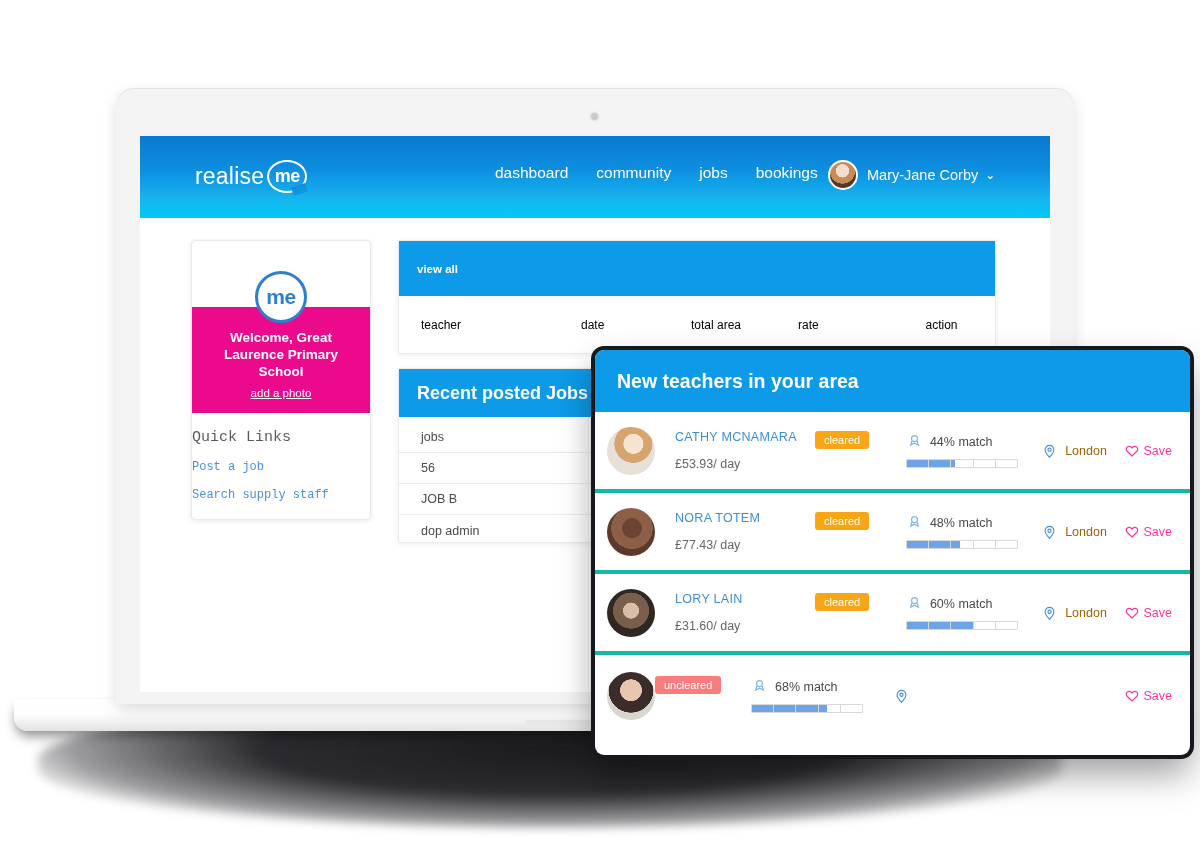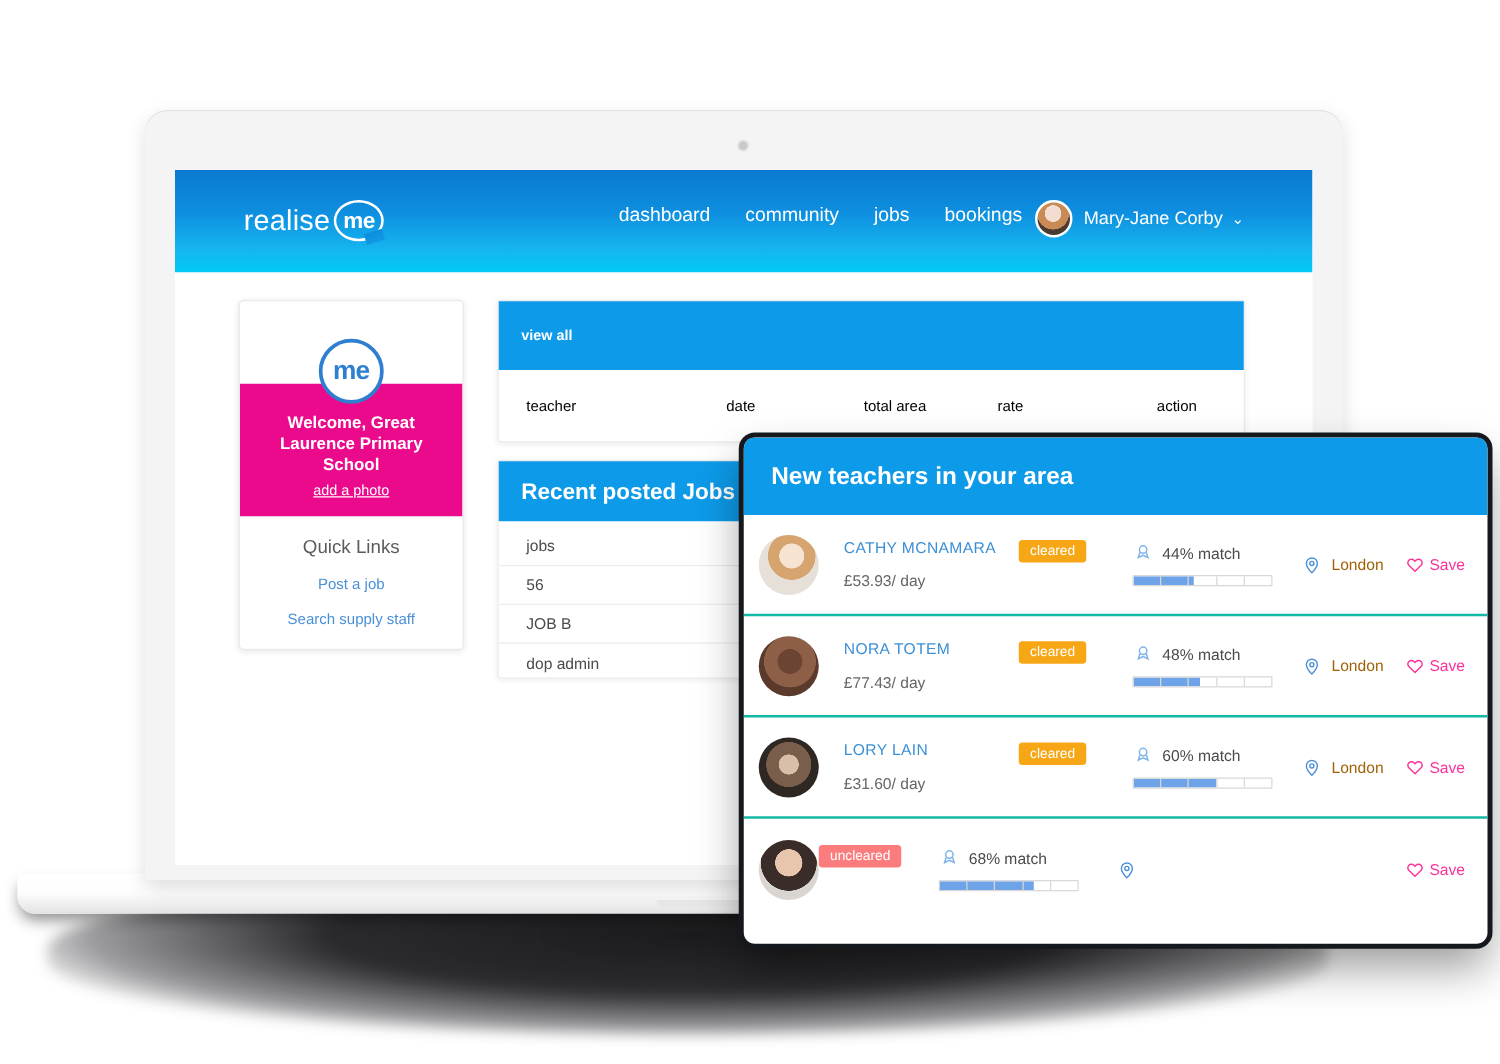--- a/index.html
+++ b/index.html
@@ -98,21 +98,21 @@
   .me-circle {
     width:52px; height:52px; border-radius:50%;
     border:3.5px solid #2f7fd0; color:#2f7fd0;
     font-size:21px; font-weight:700; letter-spacing:-.5px;
     display:flex; align-items:center; justify-content:center;
     margin-bottom:-16px; background:#fff; position:relative; z-index:3;
   }
   .pink-band { background:#ec0a8c; padding: 22px 10px 12px; text-align:center; }
   .welcome { color:#fff; font-size:13.5px; font-weight:700; line-height:17px; }
   .add-photo { display:inline-block; margin-top:7px; color:#fff; font-size:11.5px; text-decoration:underline; }
-  .quick-links { text-align:center; padding-top:16px; }
+  .quick-links { text-align:left; padding-top:16px;font-family:Liberation Mono, monospace; }
   .ql-title { color:#5b5b5b; font-size:15px; }
   .ql-link { display:block; margin-top:14px; color:#4a90d9; font-size:12px; }
 
   
   .panel {
     position:absolute; background:#fff; border:1px solid #ececec; border-radius:3px;
     box-shadow:0 1px 5px rgba(0,0,0,.08);
   }
   .panel-head {
     background:#0d9ae8; color:#fff; height:55px;
@@ -149,21 +149,21 @@
   }
   .teachers-head {
     background:#0d9ae8; color:#fff; height:62px;
     display:flex; align-items:center; padding-left:22px;
   }
   .teachers-head .t {
     font-size:19.5px; font-weight:700;
   }
   .t-row {
     display:flex; align-items:center; height:81px;
-    border-bottom:2px solid #14b8a6; padding:0 18px 0 12px;
+    border-bottom:4px solid #14b8a6; padding:0 18px 0 12px;
   }
   .t-row:last-child { border-bottom:none; }
   .t-ava { width:48px; height:48px; border-radius:50%; flex:0 0 48px; }
   .t-ava.a0 { background: radial-gradient(circle at 55% 35%, #f6e3d2 0 24%, #d6a46e 25% 46%, #e7e0d8 47% 100%); }
   .t-ava.a1 { background: radial-gradient(circle at 52% 42%, #6b4434 0 26%, #8d5f46 27% 55%, #5b3a2c 56% 100%); }
   .t-ava.a2 { background: radial-gradient(circle at 50% 45%, #d8c0a8 0 22%, #7a5e4c 23% 50%, #2f2722 51% 100%); }
   .t-ava.a3 { background: radial-gradient(circle at 50% 38%, #e8c6ae 0 28%, #3a2c28 29% 58%, #d9d6d2 59% 100%); }
   .t-nameblk { width:168px; padding-left:20px; }
   .t-name { color:#3b8fd4; font-size:12.5px; letter-spacing:.3px; }
   .t-rate { color:#666; font-size:12.5px; margin-top:13px; }

